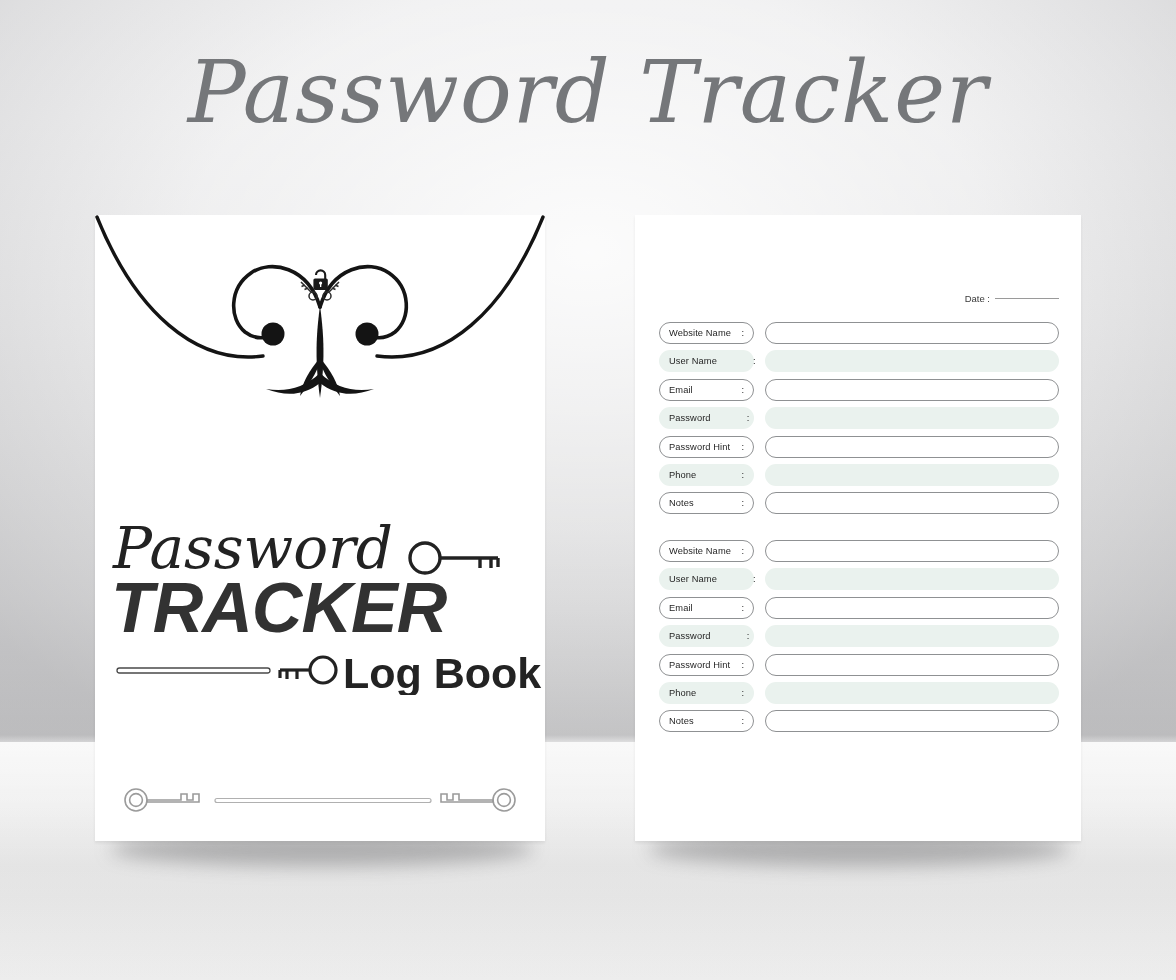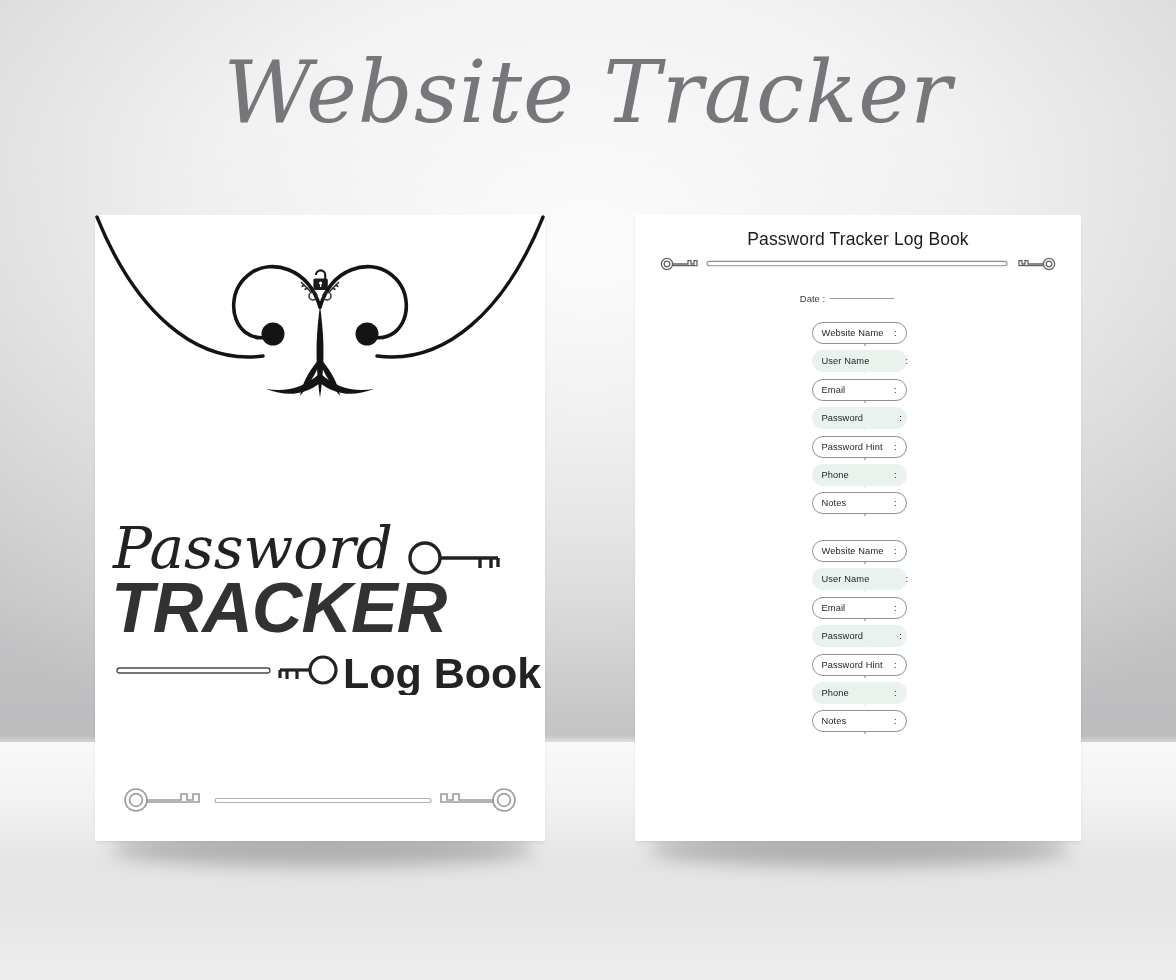--- a/index.html
+++ b/index.html
@@ -113,21 +113,21 @@
     color: #1c1c1c;
     letter-spacing: 0.1px;
     white-space: nowrap;
   }
 
   #date-row {
     position: absolute;
     left: 0; top: 78px;
     width: 446px;
     display: flex;
-    justify-content: center;
+    justify-content: flex-end;
     align-items: center;
     padding-right: 22px;
   }
   #date-label {
     font-size: 9.5px;
     color: #3a3a3a;
     margin-right: 5px;
   }
   #date-line {
     width: 64px;
@@ -137,21 +137,20 @@
 
   .field-block { position: absolute; left: 24px; width: 400px; }
   #field-block-1 { top: 107px; }
   #field-block-2 { top: 325px; }
 
   .field-row {
     display: flex;
     align-items: center;
     height: 22px;
     margin-bottom: 6.4px;
-    flex-direction: column;
   }
   .field-label {
     width: 95px;
     height: 22px;
     display: flex;
     align-items: center;
     border-radius: 11px;
     padding: 0 9px;
     flex: none;
   }
@@ -209,21 +208,21 @@
   }
 </style>
 </head>
 <body>
 
 <div id="stage">
 
   <div id="wall-vignette"></div>
   <div id="floor-sheen"></div>
 
-  <div id="main-title">Website Tracker</div>
+  <div id="main-title">Password Tracker</div>
 
   <div class="sheet-shadow" id="cover-shadow"></div>
   <div class="sheet-shadow" id="log-shadow"></div>
 
   <div class="sheet" id="cover-page">
     <div class="sheet-inner">
 
       <svg id="cover-flourish" viewBox="0 0 450 200">
 
         <path d="M2,2 C40,96 100,150 168,141" fill="none" stroke="#141414" stroke-width="3.4" stroke-linecap="round"></path>
@@ -292,36 +291,20 @@
           <path d="M374,20 L340,20 L340,14 L334,14 L334,20 L328,20 L328,14 L322,14 L322,22 L374,22 Z"></path>
         </g>
       </svg>
 
     </div>
   </div>
 
   <div class="sheet" id="log-page">
     <div class="sheet-inner">
 
-      <div id="log-header">
-        <div id="log-title-text">Password Tracker Log Book</div>
-        <svg style="position:absolute;left:0;top:22px;width:402px;height:26px;" viewBox="0 0 402 26">
-          <g fill="none" stroke="#636363" stroke-width="1.3">
-            <circle cx="10" cy="13" r="5.6"></circle>
-            <circle cx="10" cy="13" r="2.8"></circle>
-            <path d="M15.6,13 L31,13 L31,9.6 L34,9.6 L34,13 L37,13 L37,9.6 L40,9.6 L40,14.6 L15.6,14.6 Z"></path>
-          </g>
-          <rect x="50" y="10.4" width="300" height="4.4" rx="2.2" fill="none" stroke="#8f8f8f" stroke-width="1.1"></rect>
-          <g fill="none" stroke="#636363" stroke-width="1.3">
-            <circle cx="392" cy="13" r="5.6"></circle>
-            <circle cx="392" cy="13" r="2.8"></circle>
-            <path d="M386.4,13 L371,13 L371,9.6 L368,9.6 L368,13 L365,13 L365,9.6 L362,9.6 L362,14.6 L386.4,14.6 Z"></path>
-          </g>
-        </svg>
-      </div>
 
       <div id="date-row">
         <span id="date-label">Date :</span>
         <span id="date-line"></span>
       </div>
 
       <div class="field-block" id="field-block-1">
 
         <div class="field-row row-plain">
           <div class="field-label">

